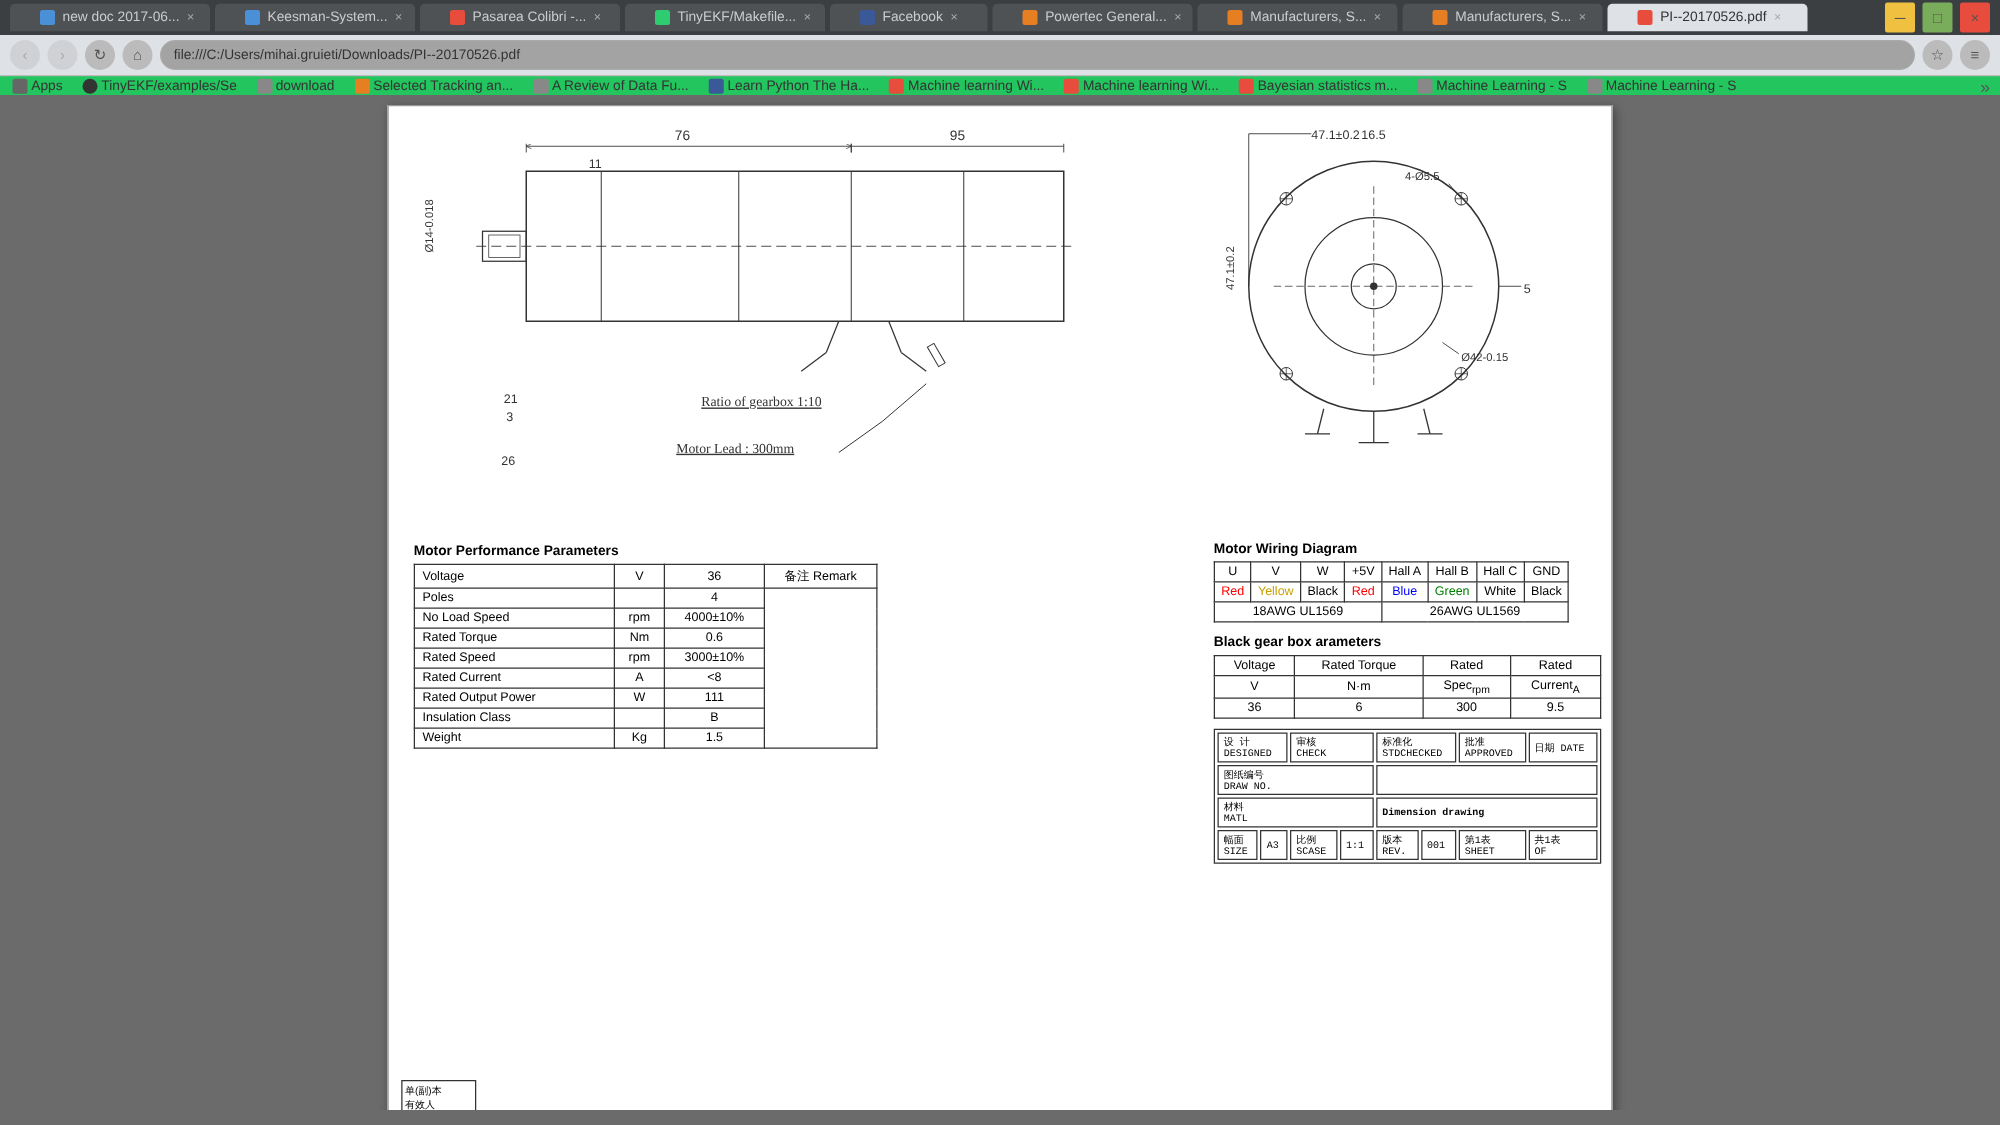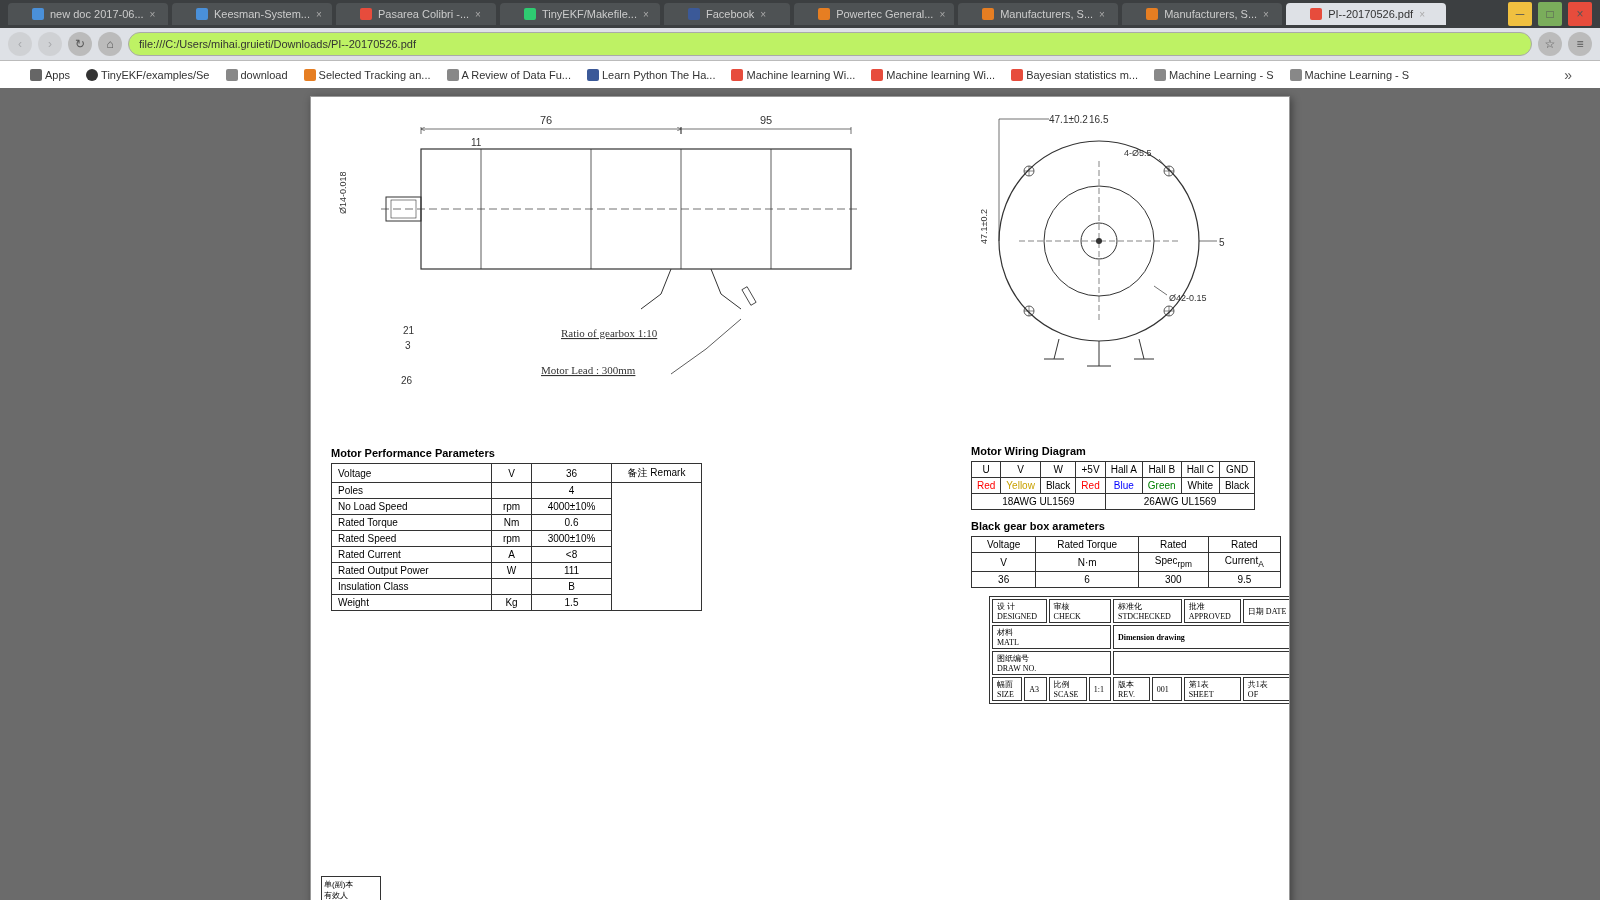--- a/index.html
+++ b/index.html
@@ -85,36 +85,36 @@
       cursor: pointer;
       font-size: 12px;
       color: #555;
       border: none;
     }
     .nav-btn.disabled { opacity: 0.4; }
 
     #address-bar {
       flex: 1;
       height: 24px;
-      background: #bef264;
+      background: #a3a3a3;
       border: 1px solid #aaa;
       border-radius: 12px;
       display: flex;
       align-items: center;
       padding: 0 10px;
       font-size: 11px;
       color: #333;
     }
 
     #bookmarks-bar {
-      background: #ffffff;
-      height: 28px;
+      background: #22c55e;
+      height: 16px;
       display: flex;
       align-items: center;
-      padding: 0 24px;
+      padding: 0 4px;
       gap: 4px;
       border-top: 1px solid #bbb;
       overflow: hidden;
     }
 
     .bookmark-item {
       display: flex;
       align-items: center;
       gap: 3px;
       padding: 2px 6px;
@@ -197,22 +197,21 @@
     }
     .gearbox-table td, .gearbox-table th {
       border: 1px solid #333;
       padding: 2px 5px;
       text-align: center;
     }
 
     .title-block {
       border: 1px solid #333;
       font-size: 9px;
-      font-family: Liberation Serif, serif;
-      margin-left: 18px;
+      font-family: Liberation Mono, monospace;
     }
     .title-block td {
       border: 1px solid #333;
       padding: 1px 4px;
     }
 
     .more-tabs-btn {
       margin-left: auto;
       color: #555;
       cursor: pointer;
@@ -579,26 +578,26 @@
         <table class="title-block" style="width:100%; font-size:8px;">
           <tbody>
               <tr>
             <td colspan="2">设 计<br>DESIGNED</td>
             <td colspan="2">审核<br>CHECK</td>
             <td colspan="2">标准化<br>STDCHECKED</td>
             <td colspan="2">批准<br>APPROVED</td>
             <td colspan="2">日期 DATE</td>
           </tr>
           <tr>
+            <td colspan="4">图纸编号<br>DRAW NO.</td>
+            <td colspan="6"></td>
+          </tr>
+          <tr>
             <td colspan="4">材料<br>MATL</td>
             <td colspan="6" style="font-weight:bold;">Dimension drawing</td>
-          </tr>
-          <tr>
-            <td colspan="4">图纸编号<br>DRAW NO.</td>
-            <td colspan="6"></td>
           </tr>
           <tr>
             <td>幅面<br>SIZE</td>
             <td>A3</td>
             <td>比例<br>SCASE</td>
             <td>1:1</td>
             <td>版本<br>REV.</td>
             <td>001</td>
             <td colspan="2">第1表<br>SHEET</td>
             <td colspan="2">共1表<br>OF</td>

